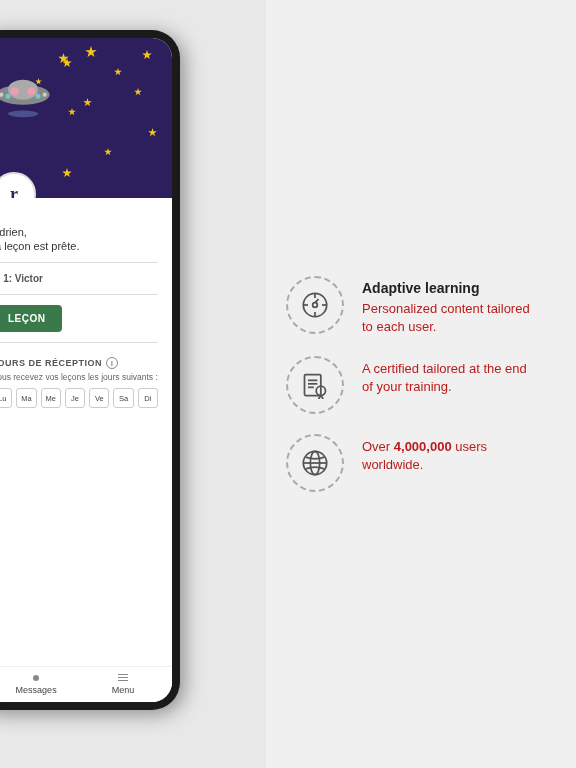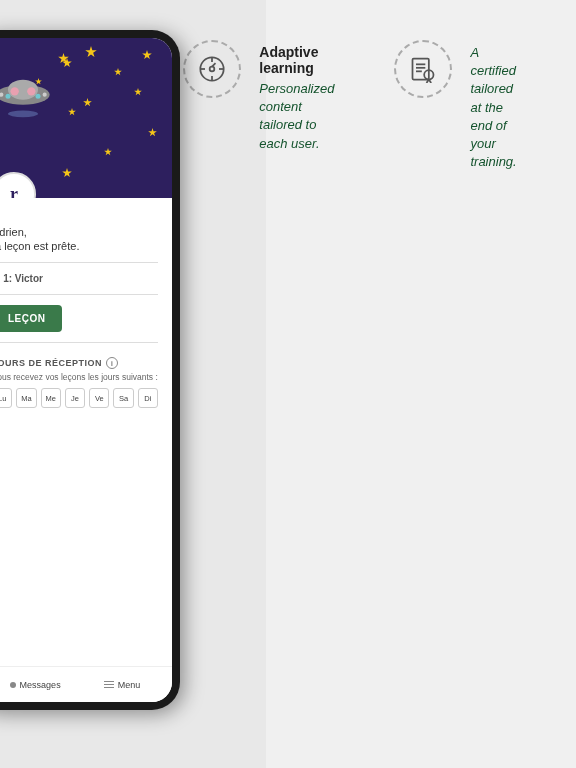--- a/index.html
+++ b/index.html
@@ -15,24 +15,24 @@
 
     
     .right-panel {
       position: absolute;
       right: 0;
       top: 0;
       width: 310px;
       height: 768px;
       background: #f0f0f0;
       display: flex;
-      flex-direction: row;
+      flex-direction: column;
       justify-content: center;
       padding: 40px 44px 40px 20px;
-      gap: 60px;
+      gap: 20px;
     }
 
     .feature-item {
       display: flex;
       align-items: flex-start;
       gap: 18px;
     }
 
     .feature-icon-wrap {
       flex-shrink: 0;
@@ -61,24 +61,23 @@
     .feature-title {
       font-weight: bold;
       font-size: 14px;
       color: #222;
       margin-bottom: 4px;
       font-family: Arial, sans-serif;
     }
 
     .feature-desc {
       font-size: 13px;
-      color: #14532d;
+      color: #b91c1c;
       line-height: 1.4;
       font-family: Arial, sans-serif;
-      font-style: italic;
     }
 
     .feature-desc strong {
       font-weight: bold;
     }
 
     
     .device-wrap {
       position: absolute;
       left: -30px;
@@ -266,20 +265,21 @@
       padding: 0 10px;
     }
 
     .nav-item {
       display: flex;
       align-items: center;
       gap: 4px;
       font-size: 9px;
       color: #444;
       font-family: Arial, sans-serif;
+      flex-direction: column;
     }
 
     .nav-dot {
       width: 6px;
       height: 6px;
       border-radius: 50%;
       background: #888;
     }
 
     .nav-lines {
@@ -336,20 +336,25 @@
 
   <div class="feature-item">
     <div class="feature-icon-wrap">
       <svg viewBox="0 0 24 24">
         <circle cx="12" cy="12" r="10"></circle>
         <ellipse cx="12" cy="12" rx="4" ry="10"></ellipse>
         <line x1="2" y1="12" x2="22" y2="12"></line>
         <path d="M4 7 Q12 10 20 7"></path>
         <path d="M4 17 Q12 14 20 17"></path>
       </svg>
+    </div>
+    <div class="feature-text">
+      <div class="feature-desc">
+        Over <strong>4,000,000</strong> users worldwide.
+      </div>
     </div>
   </div>
 
 </div>
 
 <div class="device-wrap">
   <div class="device">
     <div class="device-screen">
 
       <div class="screen-header">

